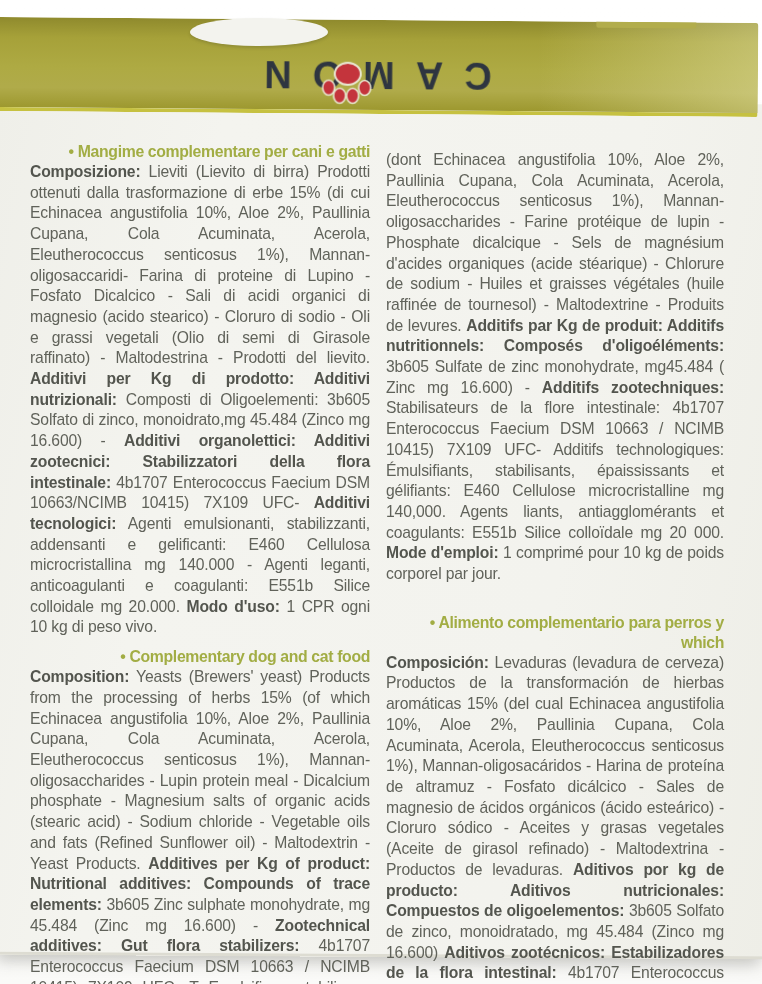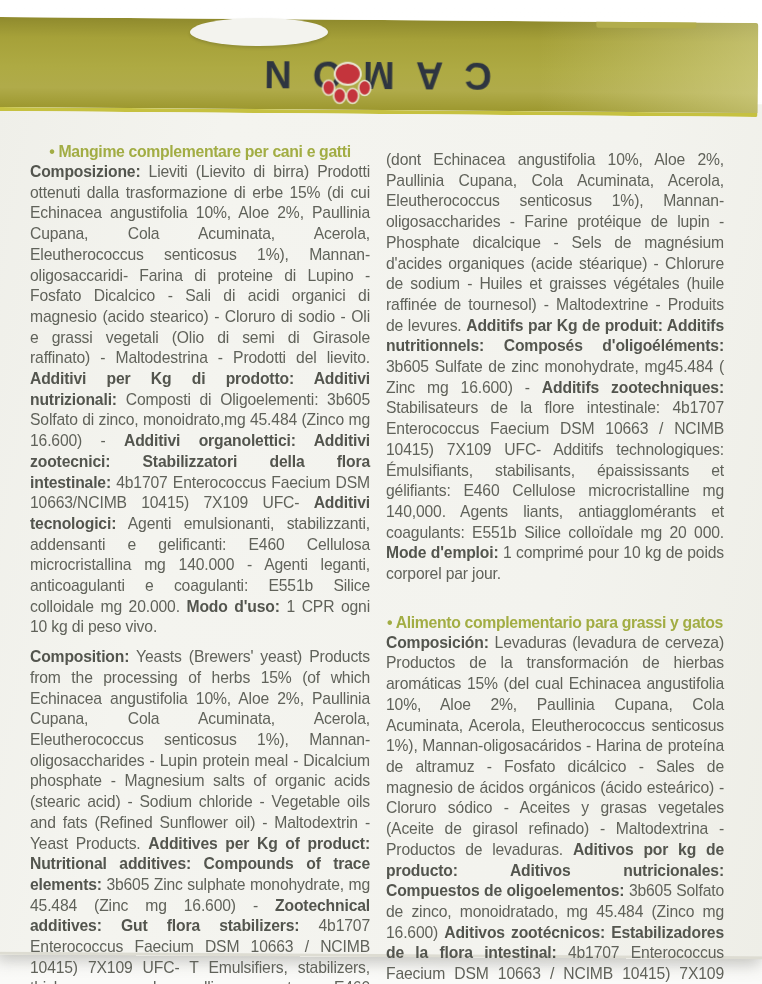--- a/index.html
+++ b/index.html
@@ -84,21 +84,21 @@
     filter: blur(0.25px);
   }
   .col-left  { left: 30px;  top: 142px; width: 340px; }
   .col-right { left: 386px; top: 150px; width: 338px; }
   .hd {
     font-weight: bold;
     color: #a2ad44;
     font-size: 15.8px;
     line-height: 20px;
     letter-spacing: -0.35px;
-    text-align: center;
+    text-align: right;
   }
   .sec { margin-bottom: 9px; }
   .sec:last-child { margin-bottom: 0; }
   p.body { margin: 0; }
   p.body .b { font-weight: bold; color: #53554e; }
 </style>
 </head>
 <body>
 
 <div class="photo">
@@ -120,28 +120,29 @@
     </div>
   </div>
   <div class="flap-notch" style="position:absolute; left:190px; top:18px;"></div>
 
   <div class="col col-left">
     <div class="sec">
       <div class="hd">• Mangime complementare per cani e gatti</div>
       <p class="body"><span class="b">Composizione:</span><span> Lieviti (Lievito di birra) Prodotti ottenuti dalla trasformazione di erbe 15% (di cui Echinacea angustifolia 10%, Aloe 2%, Paullinia Cupana, Cola Acuminata, Acerola, Eleutherococcus senticosus 1%), Mannan-oligosaccaridi- Farina di proteine di Lupino - Fosfato Dicalcico - Sali di acidi organici di magnesio (acido stearico) - Cloruro di sodio - Oli e grassi vegetali (Olio di semi di Girasole raffinato) - Maltodestrina - Prodotti del lievito. </span><span class="b">Additivi per Kg di prodotto: Additivi nutrizionali:</span><span> Composti di Oligoelementi: 3b605 Solfato di zinco, monoidrato,mg 45.484 (Zinco mg 16.600) - </span><span class="b">Additivi organolettici: Additivi zootecnici: Stabilizzatori della flora intestinale:</span><span> 4b1707 Enterococcus Faecium DSM 10663/NCIMB 10415) 7X109 UFC- </span><span class="b">Additivi tecnologici:</span><span> Agenti emulsionanti, stabilizzanti, addensanti e gelificanti: E460 Cellulosa microcristallina mg 140.000 - Agenti leganti, anticoagulanti e coagulanti: E551b Silice colloidale mg 20.000. </span><span class="b">Modo d'uso:</span><span> 1 CPR ogni 10 kg di peso vivo.</span></p>
     </div>
     <div class="sec">
+      <div class="hd">• Complementary dog and cat food</div>
       <p class="body"><span class="b">Composition:</span><span> Yeasts (Brewers' yeast) Products from the processing of herbs 15% (of which Echinacea angustifolia 10%, Aloe 2%, Paullinia Cupana, Cola Acuminata, Acerola, Eleutherococcus senticosus 1%), Mannan-oligosaccharides - Lupin protein meal - Dicalcium phosphate - Magnesium salts of organic acids (stearic acid) - Sodium chloride - Vegetable oils and fats (Refined Sunflower oil) - Maltodextrin - Yeast Products. </span><span class="b">Additives per Kg of product: Nutritional additives: Compounds of trace elements:</span><span> 3b605 Zinc sulphate monohydrate, mg 45.484 (Zinc mg 16.600) - </span><span class="b">Zootechnical additives: Gut flora stabilizers:</span><span> 4b1707 Enterococcus Faecium DSM 10663 / NCIMB 10415) 7X109 UFC- T Emulsifiers, stabilizers, thickeners and gelling gents: E460 Microcrystalline Cellulose mg 140,000. </span></p>
     </div>
 
   </div>
 
   <div class="col col-right">
     <div class="sec" style="margin-bottom:28px;">
       <p class="body"><span>(dont Echinacea angustifolia 10%, Aloe 2%, Paullinia Cupana, Cola Acuminata, Acerola, Eleutherococcus senticosus 1%), Mannan-oligosaccharides - Farine protéique de lupin - Phosphate dicalcique - Sels de magnésium d'acides organiques (acide stéarique) - Chlorure de sodium - Huiles et graisses végétales (huile raffinée de tournesol) - Maltodextrine - Produits de levures. </span><span class="b">Additifs par Kg de produit: Additifs nutritionnels: Composés d'oligoéléments:</span><span> 3b605 Sulfate de zinc monohydrate, mg45.484 ( Zinc mg 16.600) - </span><span class="b">Additifs zootechniques:</span><span> Stabilisateurs de la flore intestinale: 4b1707 Enterococcus Faecium DSM 10663 / NCIMB 10415) 7X109 UFC- Additifs technologiques: Émulsifiants, stabilisants, épaississants et gélifiants: E460 Cellulose microcristalline mg 140,000. Agents liants, antiagglomérants et coagulants: E551b Silice colloïdale mg 20 000. </span><span class="b">Mode d'emploi:</span><span> 1 comprimé pour 10 kg de poids corporel par jour.</span></p>
     </div>
     <div class="sec">
-      <div class="hd">• Alimento complementario para grassi y gatos</div>
+      <div class="hd">• Alimento complementario para perros y which</div>
       <p class="body"><span class="b">Composición:</span><span> Levaduras (levadura de cerveza) Productos de la transformación de hierbas aromáticas 15% (del cual Echinacea angustifolia 10%, Aloe 2%, Paullinia Cupana, Cola Acuminata, Acerola, Eleutherococcus senticosus 1%), Mannan-oligosacáridos - Harina de proteína de altramuz - Fosfato dicálcico - Sales de magnesio de ácidos orgánicos (ácido esteárico) - Cloruro sódico - Aceites y grasas vegetales (Aceite de girasol refinado) - Maltodextrina - Productos de levaduras. </span><span class="b">Aditivos por kg de producto: Aditivos nutricionales: Compuestos de oligoelementos:</span><span> 3b605 Solfato de zinco, monoidratado, mg 45.484 (Zinco mg 16.600) </span><span class="b">Aditivos zootécnicos: Estabilizadores de la flora intestinal:</span><span> 4b1707 Enterococcus Faecium DSM 10663 / NCIMB 10415) 7X109 UFC- Aditivos tecnológicos: </span></p>
     </div>
   </div>
 
 </div>
 
 </body></html>

